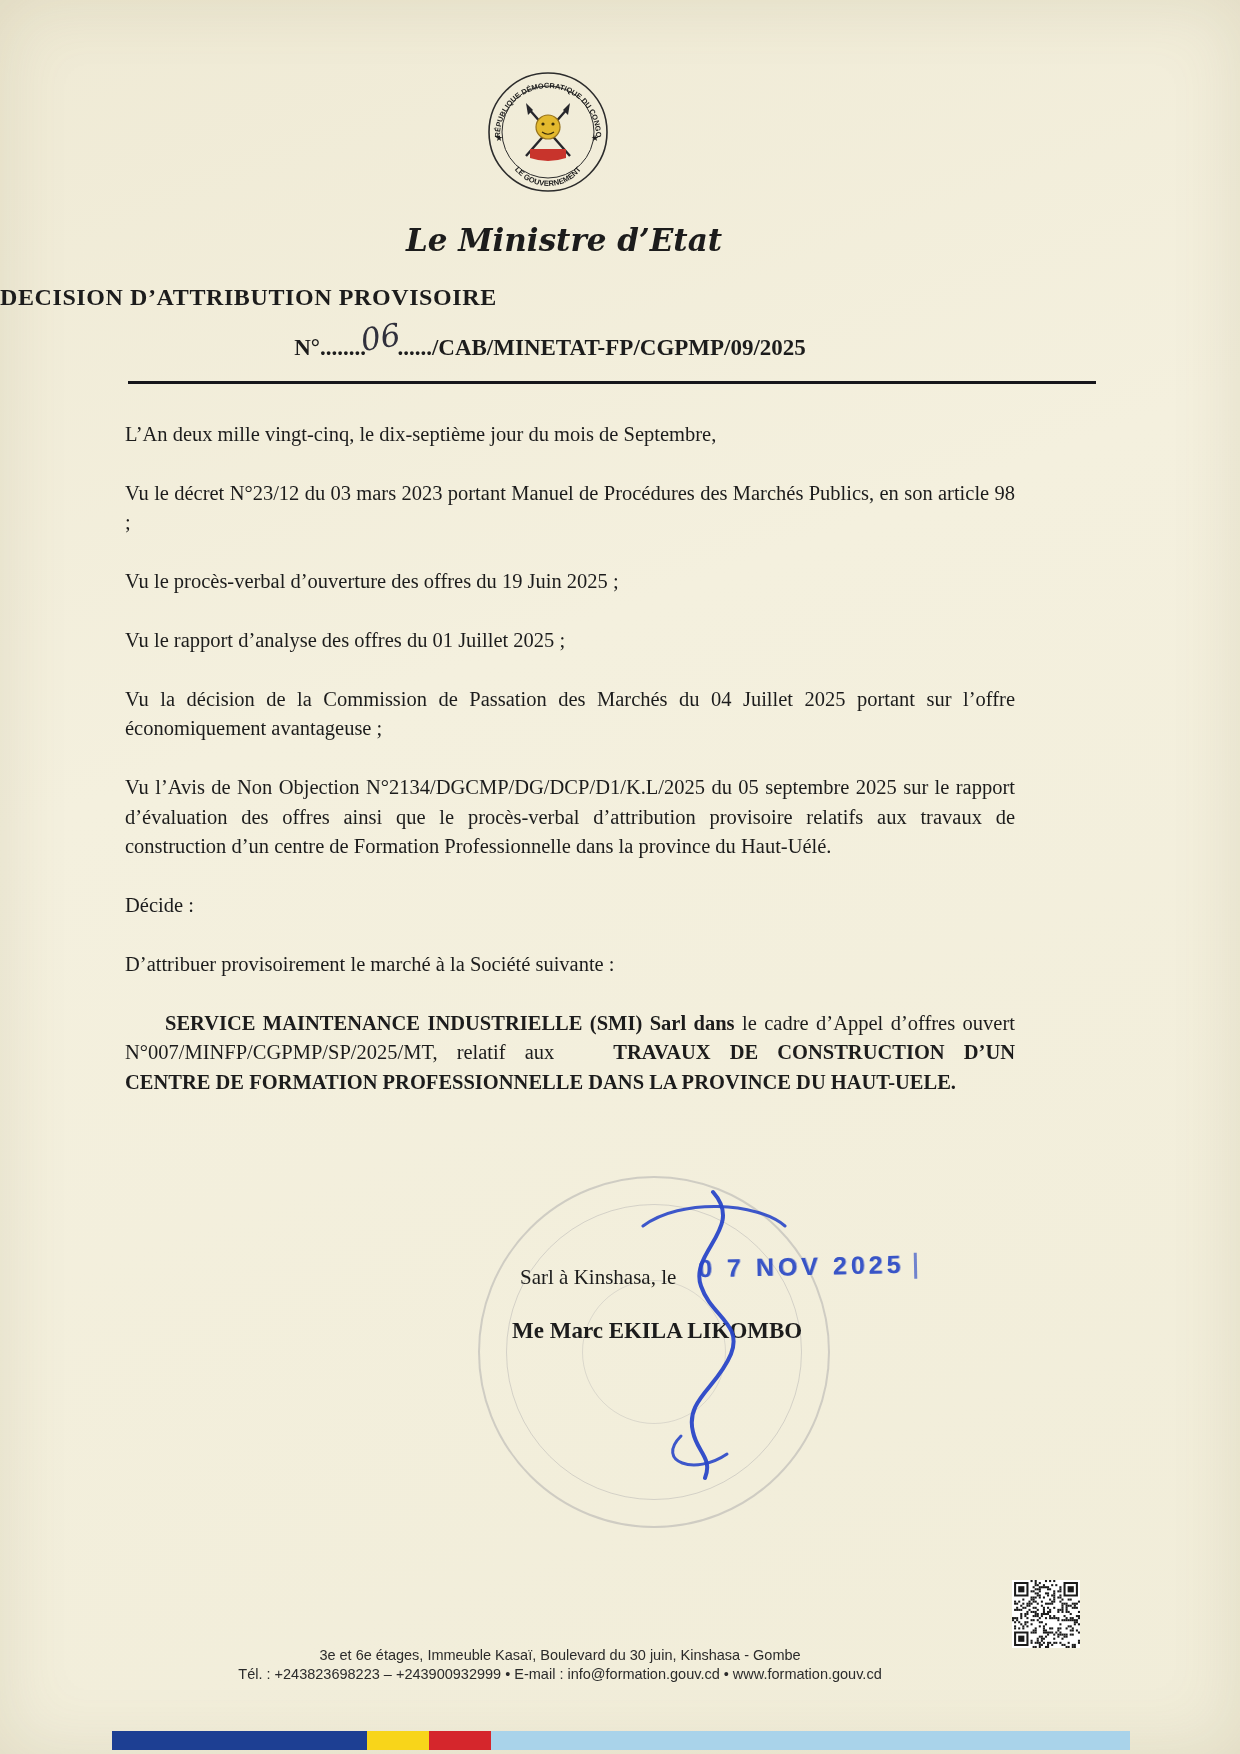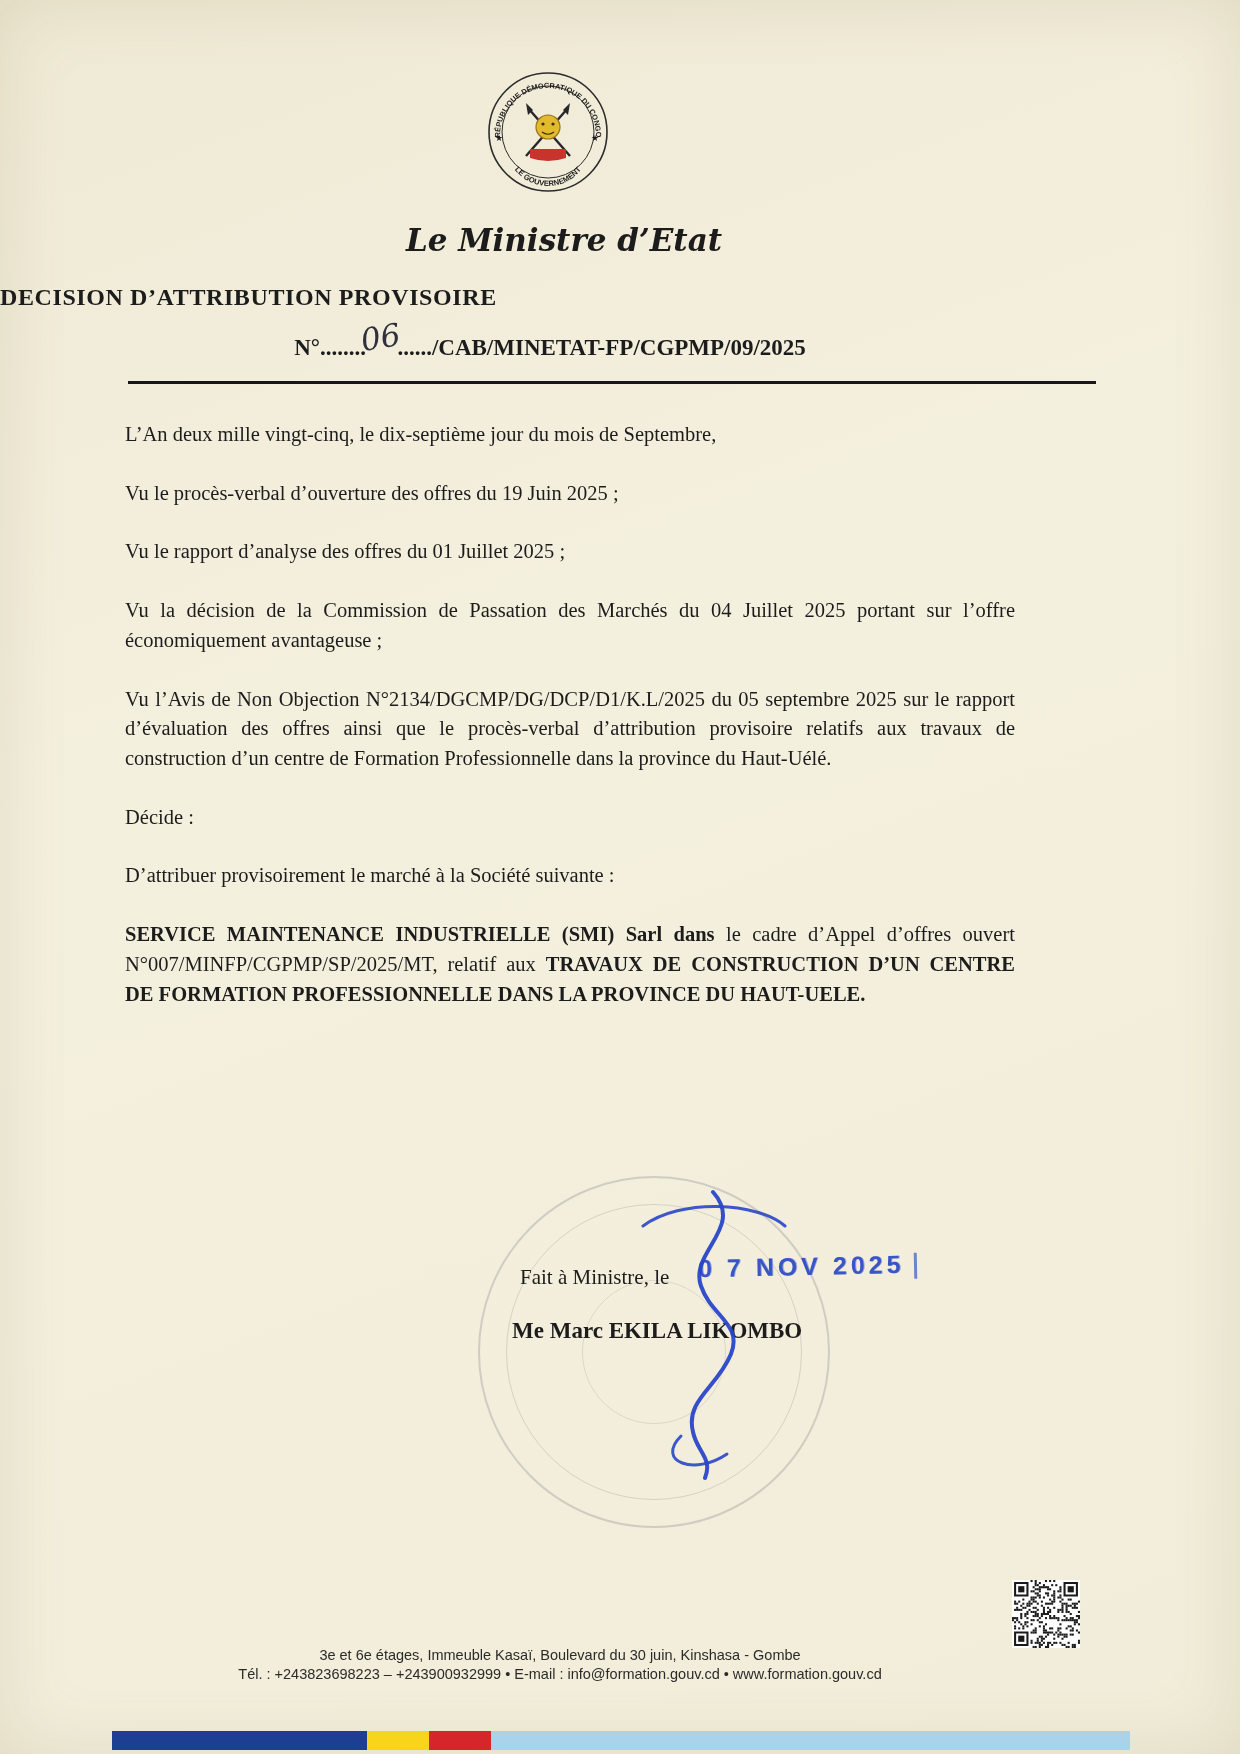--- a/index.html
+++ b/index.html
@@ -24,21 +24,21 @@
     font-weight:normal; font-size:31px; color:#30303c; transform:rotate(-10deg) translateY(-7px);
     margin:0 -4px; }
   .rule { position:absolute; top:381px; left:128px; width:968px; height:3px; background:#16161b; }
   
   .bodycol { position:absolute; top:420px; left:125px; width:890px; z-index:1;
     font-size:20.5px; line-height:1.45; }
   .para { margin-bottom:29px; }
   .just { text-align:justify; }
   .decide { margin-top:4px; }
   .award { text-align:justify; margin-top:4px; }
-  .b { font-weight:bold; }
+  .b { font-weight:bold;margin-left:40px; }
   
   .watermark { position:absolute; left:478px; top:1176px; width:352px; height:352px;
     border:2px solid rgba(125,125,138,.30); border-radius:50%; z-index:0; }
   .watermark::before { content:""; position:absolute; inset:26px;
     border:1.5px solid rgba(125,125,138,.26); border-radius:50%; }
   .watermark::after { content:""; position:absolute; inset:102px;
     border:1px solid rgba(125,125,138,.20); border-radius:50%; }
   .place-date { position:absolute; left:520px; top:1265px; font-size:21px; z-index:2; }
   .stamp { position:absolute; left:698px; top:1252px; z-index:3;
     font-family:"Liberation Sans", sans-serif; font-weight:bold; font-size:25px;
@@ -99,30 +99,31 @@
   <div class="ref-line">
     <span>N°</span><span>........</span><span class="hand">06</span><span>......</span><span>/CAB/MINETAT-FP/CGPMP/09/2025</span>
   </div>
 
   <div class="rule"></div>
 
   <div class="watermark"></div>
 
   <div class="bodycol">
     <p class="para">L’An deux mille vingt-cinq, le dix-septième jour du mois de Septembre,</p>
+    <p class="para just">Vu le décret N°23/12 du 03 mars 2023 portant Manuel de Procédures des Marchés Publics, en son article 98 ;</p>
     <p class="para">Vu le procès-verbal d’ouverture des offres du 19 Juin 2025 ;</p>
     <p class="para">Vu le rapport d’analyse des offres du 01 Juillet 2025 ;</p>
     <p class="para just">Vu la décision de la Commission de Passation des Marchés du 04 Juillet 2025 portant sur l’offre économiquement avantageuse ;</p>
     <p class="para just">Vu l’Avis de Non Objection N°2134/DGCMP/DG/DCP/D1/K.L/2025 du 05 septembre 2025 sur le rapport d’évaluation des offres ainsi que le procès-verbal d’attribution provisoire relatifs aux travaux de construction d’un centre de Formation Professionnelle dans la province du Haut-Uélé.</p>
     <p class="para decide">Décide :</p>
     <p class="para">D’attribuer provisoirement le marché à la Société suivante :</p>
     <p class="para award"><span class="b">SERVICE MAINTENANCE INDUSTRIELLE (SMI) Sarl dans</span><span> le cadre d’Appel d’offres ouvert N°007/MINFP/CGPMP/SP/2025/MT, relatif aux </span><span class="b">TRAVAUX DE CONSTRUCTION D’UN CENTRE DE FORMATION PROFESSIONNELLE DANS LA PROVINCE DU HAUT-UELE.</span></p>
   </div>
 
-  <div class="place-date">Fait à Ministre, le</div>
+  <div class="place-date">Sarl à Kinshasa, le</div>
   <div class="stamp"><span>0 7 NOV 2025</span><span class="stamp-edge"></span></div>
   <div class="signer">Me Marc EKILA LIKOMBO</div>
 
   <svg class="signature" width="240" height="300" viewBox="0 0 240 300">
     <path d="M128 6 C 160 42 104 66 116 100 C 126 130 158 138 146 168 C 132 202 100 214 108 246 C 112 266 128 272 120 292" fill="none" stroke="#2946c8" stroke-width="4" stroke-linecap="round" opacity="0.95"></path>
     <path d="M58 40 C 96 12 172 16 200 40" fill="none" stroke="#2946c8" stroke-width="3" stroke-linecap="round" opacity="0.9"></path>
     <path d="M96 250 C 70 276 110 290 142 268" fill="none" stroke="#2946c8" stroke-width="3" stroke-linecap="round" opacity="0.9"></path>
   </svg>
 
   <div class="footer-line addr">3e et 6e étages, Immeuble Kasaï, Boulevard du 30 juin, Kinshasa - Gombe</div>

